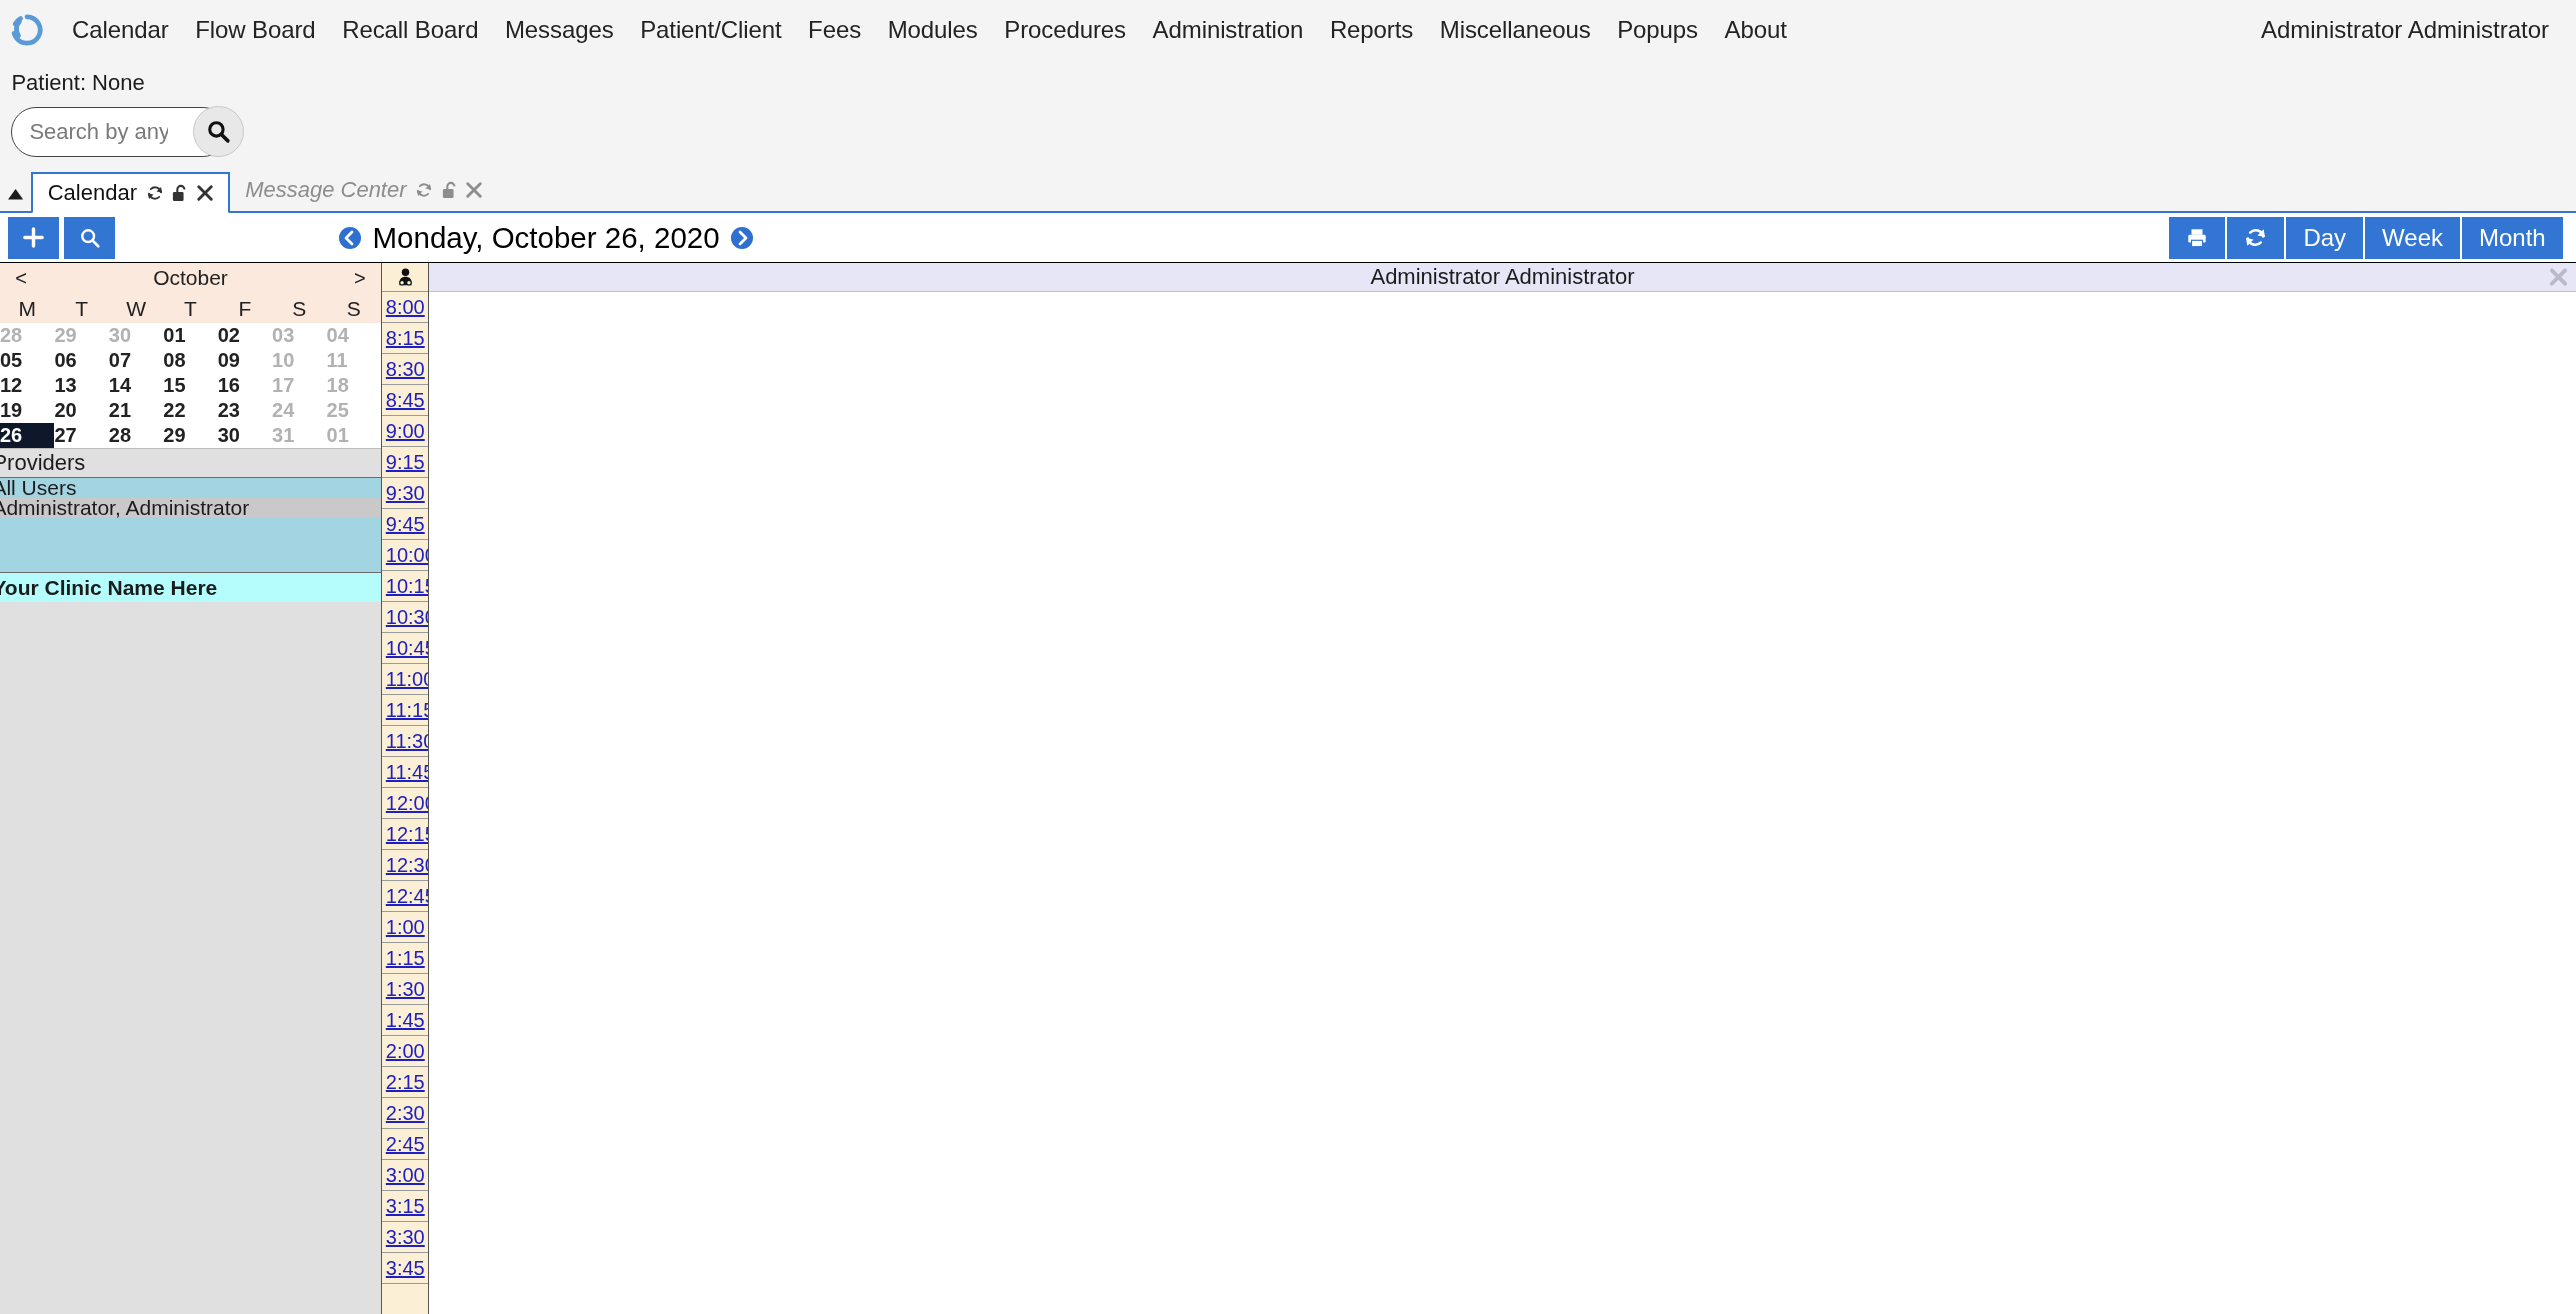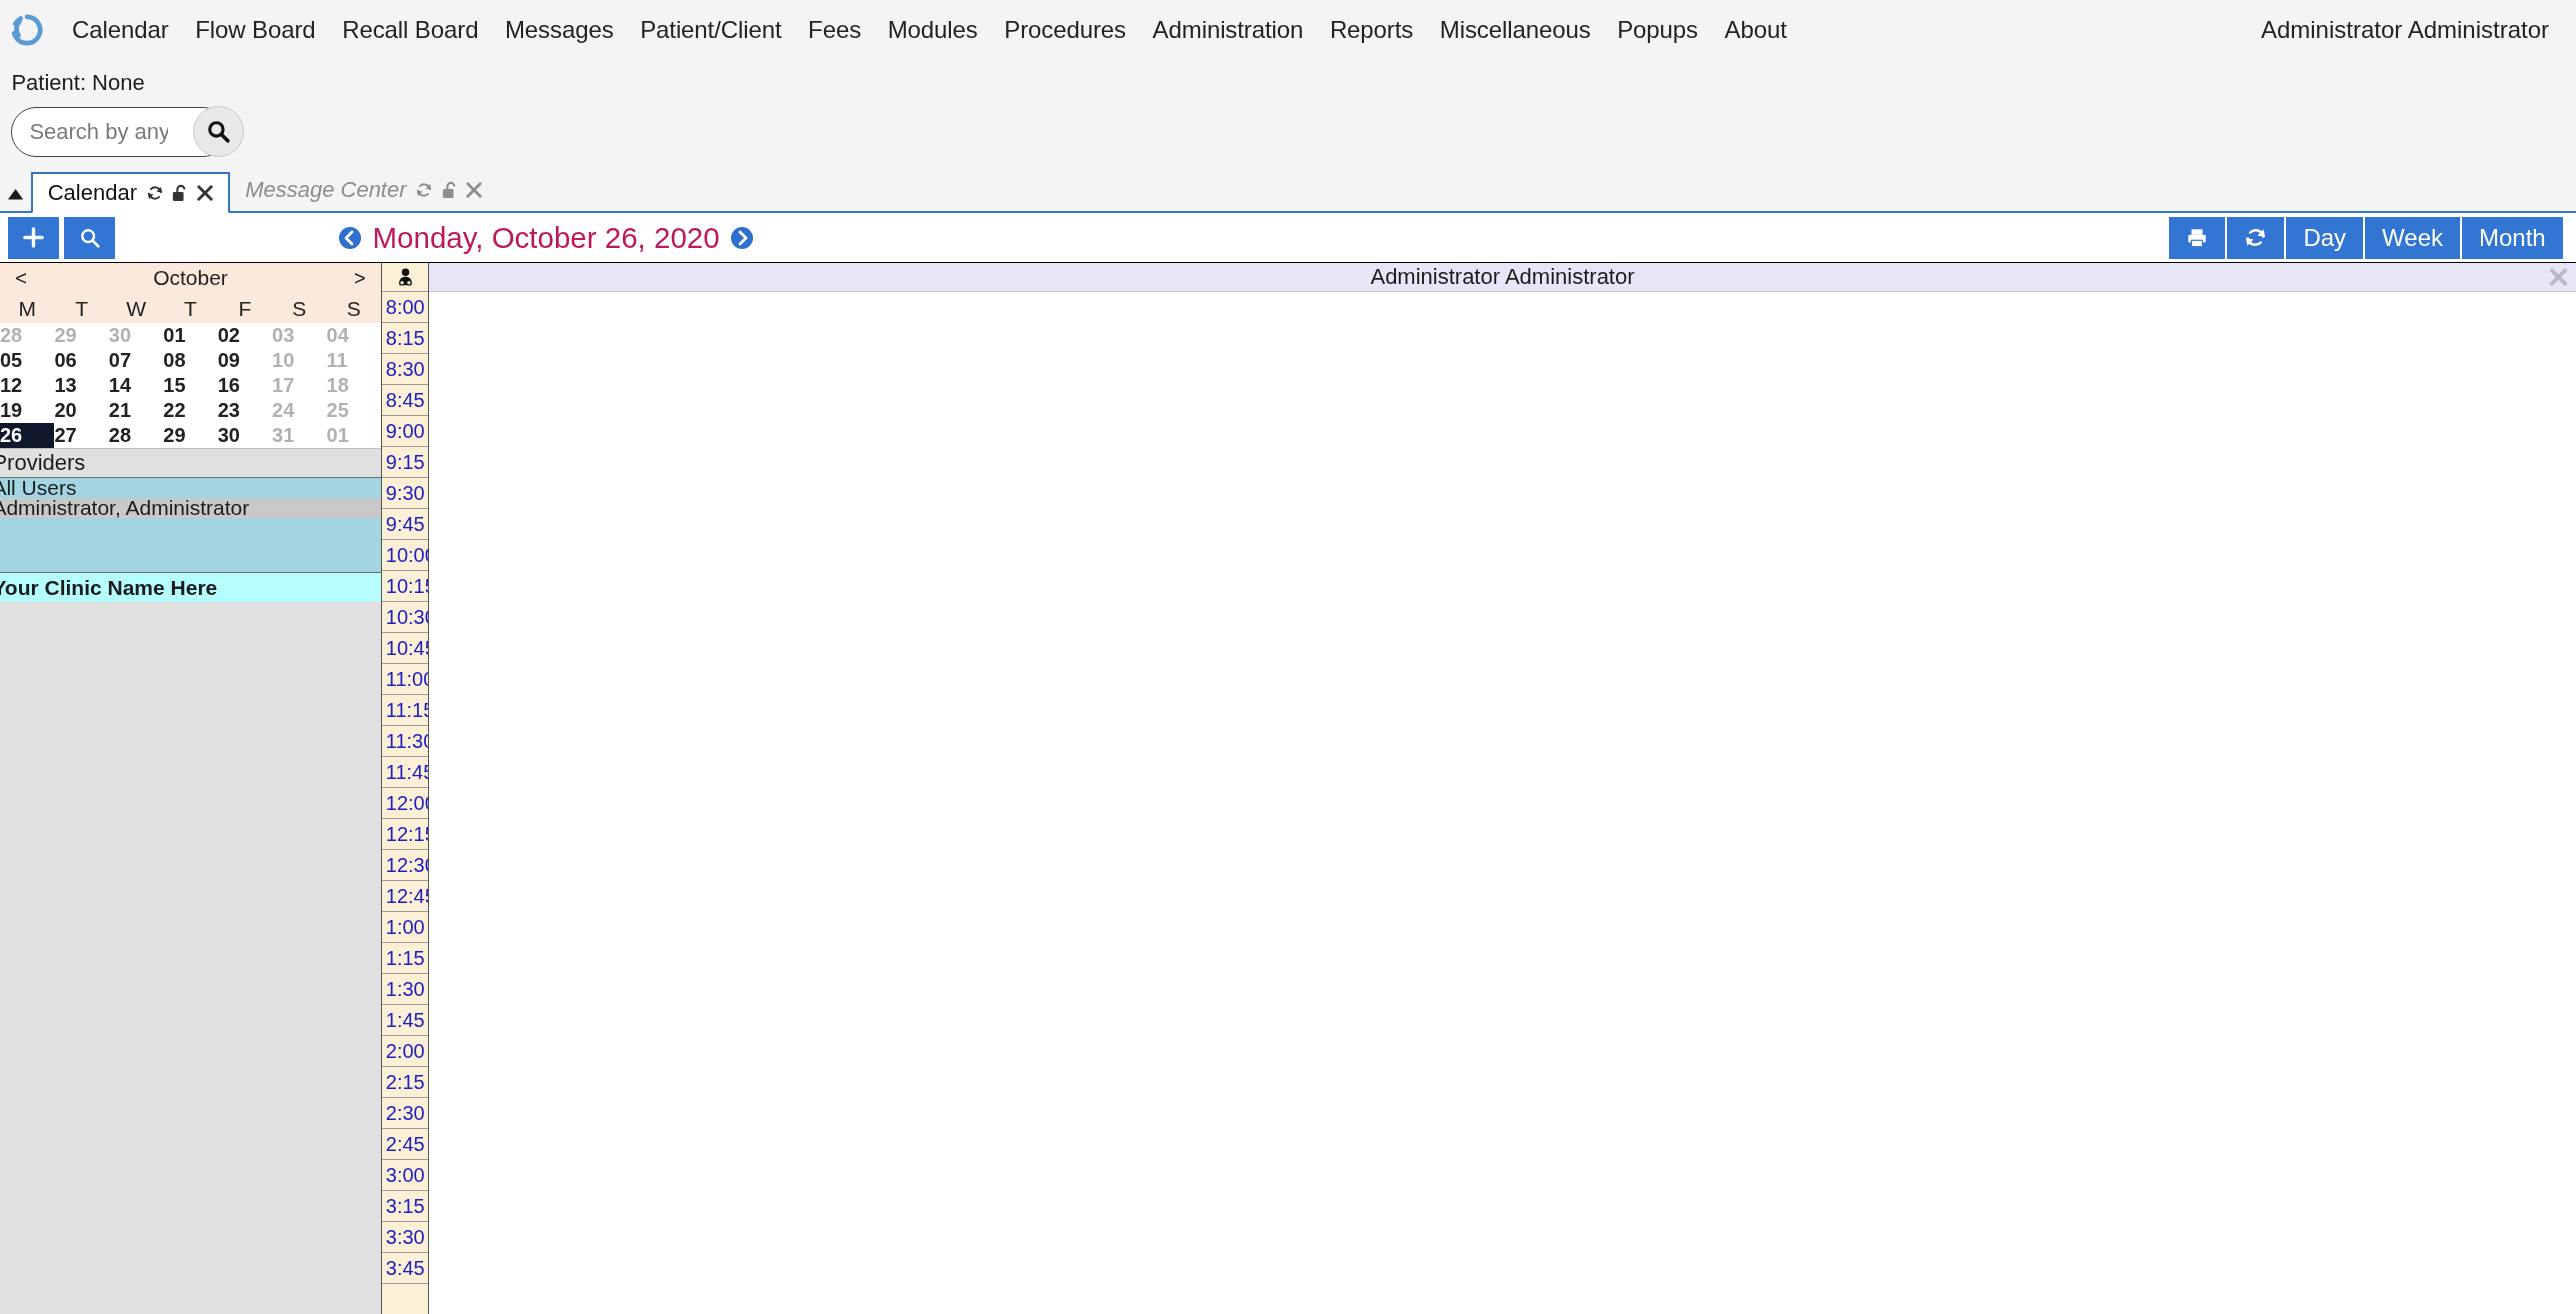--- a/index.html
+++ b/index.html
@@ -143,21 +143,21 @@
   #tb-btn-add { margin-left: 7.6px; }
   #date-nav {
     position: absolute;
     left: 338px;
     display: flex;
     align-items: center;
     gap: 10.5px;
   }
   #date-title {
     font-size: 29.5px;
-    color: #be185d;
+    color: #000000;
     white-space: nowrap;
   }
   .date-arrow { cursor: pointer; display: inline-flex; }
   #view-btns {
     position: absolute;
     right: 13.3px;
     display: flex;
     gap: 2px;
   }
   .view-btn {
@@ -299,20 +299,21 @@
   }
   .time-slot {
     height: 31px;
     border-bottom: 1px solid #9a9a9a;
     font-size: 20px;
     color: #2020c0;
     line-height: 31px;
     padding-left: 3.8px;
     white-space: nowrap;
     cursor: pointer;
+    text-decoration: underline;
   }
 
   
   #grid-area {
     flex: 1 1 auto;
     background: #fff;
     overflow: hidden;
     position: relative;
   }
   #provider-head {

